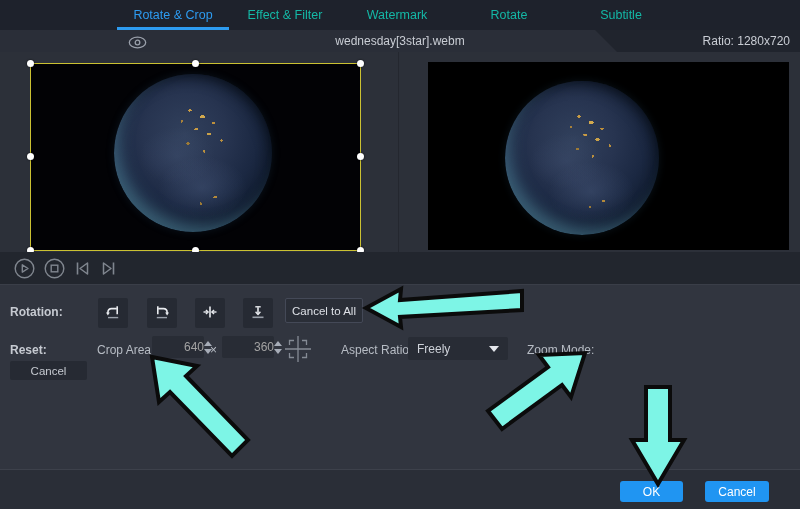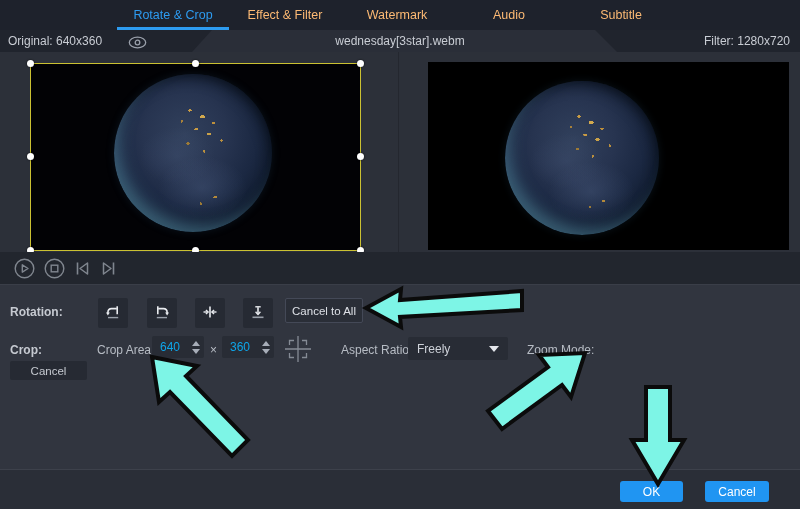--- a/index.html
+++ b/index.html
@@ -3,21 +3,21 @@
 <meta charset="utf-8">
 <style>
   * { margin:0; padding:0; box-sizing:border-box; }
   body { font-family:"Liberation Sans", sans-serif; background:#14161c; }
   .window { position:relative; width:800px; height:509px; background:#31353f; overflow:hidden; }
 
   
   .tabbar { position:absolute; left:0; top:0; width:800px; height:30px; background:#1e222c; }
   .tabs { position:absolute; left:117px; top:0; height:30px; display:flex; }
   .tab { width:112px; height:30px; display:flex; align-items:center; justify-content:center;
-         font-size:12.5px; color:#fdba74; cursor:default; position:relative; }
+         font-size:12.5px; color:#14b8a6; cursor:default; position:relative; }
   .tab.active { color:#2d9bf0; }
   .tab.active::after { content:""; position:absolute; left:0; bottom:0; width:100%; height:3px; background:#2d9bf0; }
 
   
   .banner-row { position:absolute; left:0; top:30px; width:800px; height:22px; background:#2a2e38; }
   .banner-left { position:absolute; left:0; top:0; width:212px; height:22px; background:#20242d;
                  clip-path:polygon(0 0,100% 0,calc(100% - 20px) 100%,0 100%);
                  display:flex; align-items:center; }
   .banner-left .lbl { margin-left:8px; font-size:12px; color:#c9cdd4; }
   .eye { position:absolute; left:128px; top:5px; }
@@ -70,21 +70,21 @@
               border-top:1px solid #3a3e48; }
   .lab { position:absolute; font-size:12px; color:#c6cad1; }
   .lab.bold { font-weight:bold; }
   .rot-btn { position:absolute; top:13px; width:30px; height:30px; background:#262a33; border:none;
              border-radius:2px; display:flex; align-items:center; justify-content:center; cursor:pointer; }
   .apply-btn { position:absolute; left:285px; top:13px; width:78px; height:25px; background:#2a2e37;
                border:1px solid #444957; border-radius:2px; color:#dde0e6; font-size:11.5px;
                font-family:"Liberation Sans", sans-serif; cursor:pointer; }
   .spinner { position:absolute; top:51px; width:52px; height:22px; background:#282c35; border-radius:2px;
              display:flex; align-items:center; }
-  .spinner .val { flex:1; padding-left:8px; font-size:12px; color:#0ea5e9; }
+  .spinner .val { flex:1; padding-left:8px; font-size:12px; color:#a3a3a3;margin-left:24px; }
   .spin-arrows { width:14px; display:flex; flex-direction:column; align-items:center; gap:3px; padding-right:3px; cursor:pointer; }
   .spin-arrows .up   { width:0; height:0; border-left:4px solid transparent; border-right:4px solid transparent; border-bottom:5px solid #a7adb8; }
   .spin-arrows .down { width:0; height:0; border-left:4px solid transparent; border-right:4px solid transparent; border-top:5px solid #a7adb8; }
   .dropdown { position:absolute; top:52px; height:23px; background:#282c35; border-radius:2px;
               display:flex; align-items:center; cursor:pointer;gap:12px; }
   .dropdown .val { flex:1; padding-left:9px; font-size:12px; color:#ced2d9; }
   .caret { width:0; height:0; border-left:5px solid transparent; border-right:5px solid transparent;
            border-top:6px solid #e4e7ec; margin-right:9px; }
   .reset-btn { position:absolute; left:10px; top:76px; width:77px; height:19px; background:#262a33;
                border:none; border-radius:2px; color:#c6cad1; font-size:11.5px;
@@ -105,38 +105,35 @@
 </head>
 <body>
 
 <div class="window">
 
   <div class="tabbar">
     <div class="tabs">
       <div class="tab active">Rotate &amp; Crop</div>
       <div class="tab">Effect &amp; Filter</div>
       <div class="tab">Watermark</div>
-      <div class="tab">Audio</div>
+      <div class="tab">Rotate</div>
       <div class="tab">Subtitle</div>
     </div>
   </div>
 
   <div class="banner-row">
     <div class="filename">wednesday[3star].webm</div>
-    <div class="banner-left">
-      <span class="lbl">Original: 640x360</span>
-    </div>
     <span class="eye">
       <svg width="19" height="13" viewBox="0 0 19 13">
         <ellipse cx="9.5" cy="6.5" rx="8.2" ry="5.4" fill="none" stroke="#9aa0ab" stroke-width="1.3"></ellipse>
         <circle cx="9.5" cy="6.5" r="2.3" fill="none" stroke="#9aa0ab" stroke-width="1.3"></circle>
       </svg>
     </span>
     <div class="banner-right">
-      <span class="lbl">Filter: 1280x720</span>
+      <span class="lbl">Ratio: 1280x720</span>
     </div>
   </div>
 
   <div class="preview-area">
     <div class="seam"></div>
 
     <div class="video left">
       <div class="earth left"></div>
     </div>
     <div class="crop-frame">
@@ -225,21 +222,21 @@
         <svg width="16" height="16" viewBox="0 0 16 16">
           <path d="M5.3 2.8 H10.7" stroke="#e9ebef" stroke-width="1.4" fill="none"></path>
           <path d="M8 3.2 V9.8" stroke="#e9ebef" stroke-width="1.6" fill="none"></path>
           <path d="M5.6 7.8 L8 10.6 L10.4 7.8" fill="none" stroke="#e9ebef" stroke-width="1.4" stroke-linejoin="round"></path>
           <path d="M2.5 13.3 H13.5" stroke="#9aa0aa" stroke-width="1.6" fill="none"></path>
         </svg>
       </span>
     </button>
     <button class="apply-btn">Cancel to All</button>
 
-    <span class="lab bold" style="left:10px; top:58px;">Crop:</span>
+    <span class="lab bold" style="left:10px; top:58px;">Reset:</span>
     <span class="lab" style="left:97px; top:58px; color:#b7bcc4;">Crop Area:</span>
 
     <div class="spinner" style="left:152px;">
       <span class="val">640</span>
       <span class="spin-arrows">
           <span class="up"></span>
           <span class="down"></span>
         </span>
     </div>
     <span class="lab" style="left:210px; top:58px; color:#b7bcc4;">×</span>

